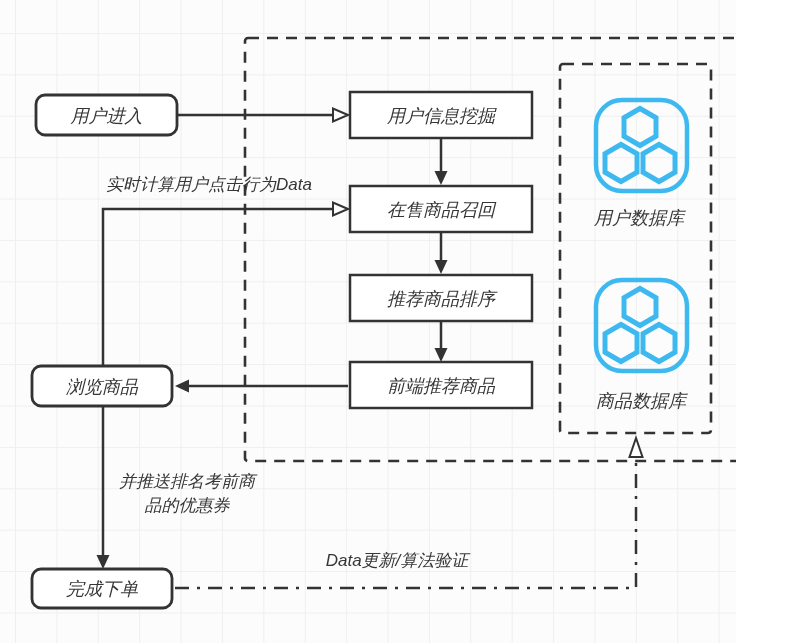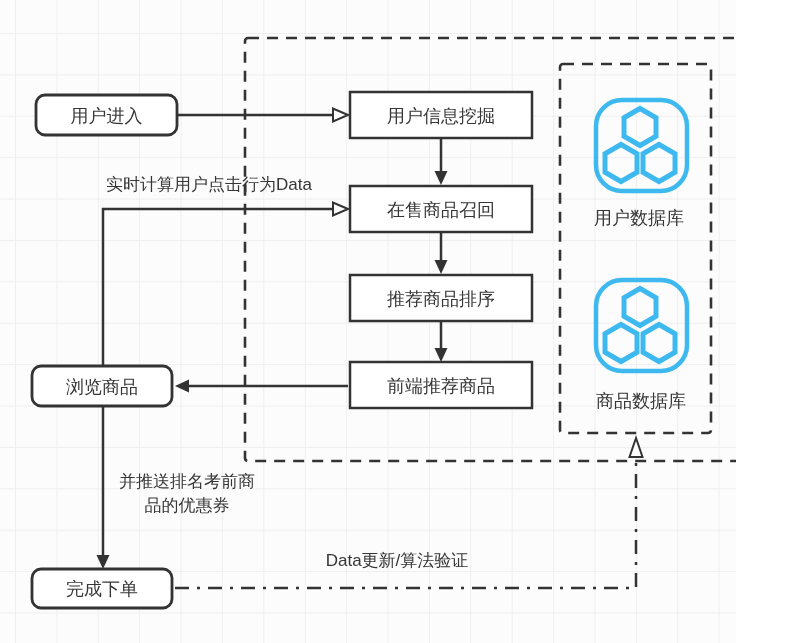--- a/index.html
+++ b/index.html
@@ -11,20 +11,21 @@
     position: relative;
     width: 736px;
     height: 643px;
     background-color: #fcfcfc;
     background-image:
       linear-gradient(to right, #efefef 1px, transparent 1px),
       linear-gradient(to bottom, #efefef 1px, transparent 1px);
     background-size: 41.4px 41.4px;
     background-position: 15px 33px;
     overflow: hidden;
+    font-style: italic;
   }
   svg.diagram {
     position: absolute;
     left: 0;
     top: 0;
   }
   svg .node-rect {
     fill: #ffffff;
     stroke: #333333;
     stroke-width: 2.5;

